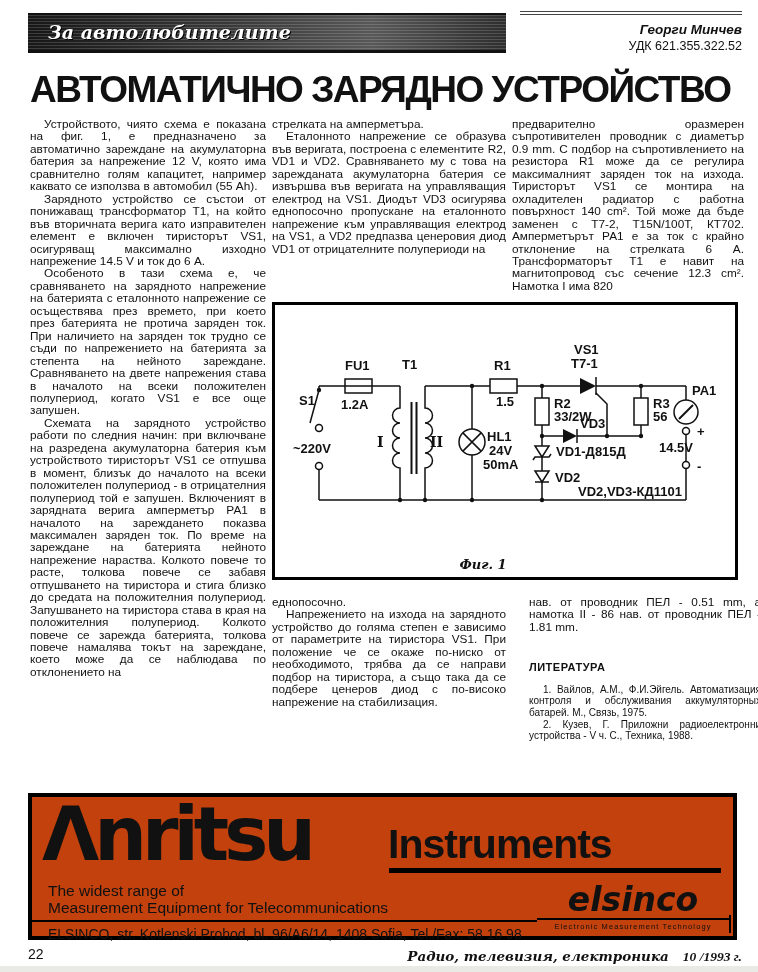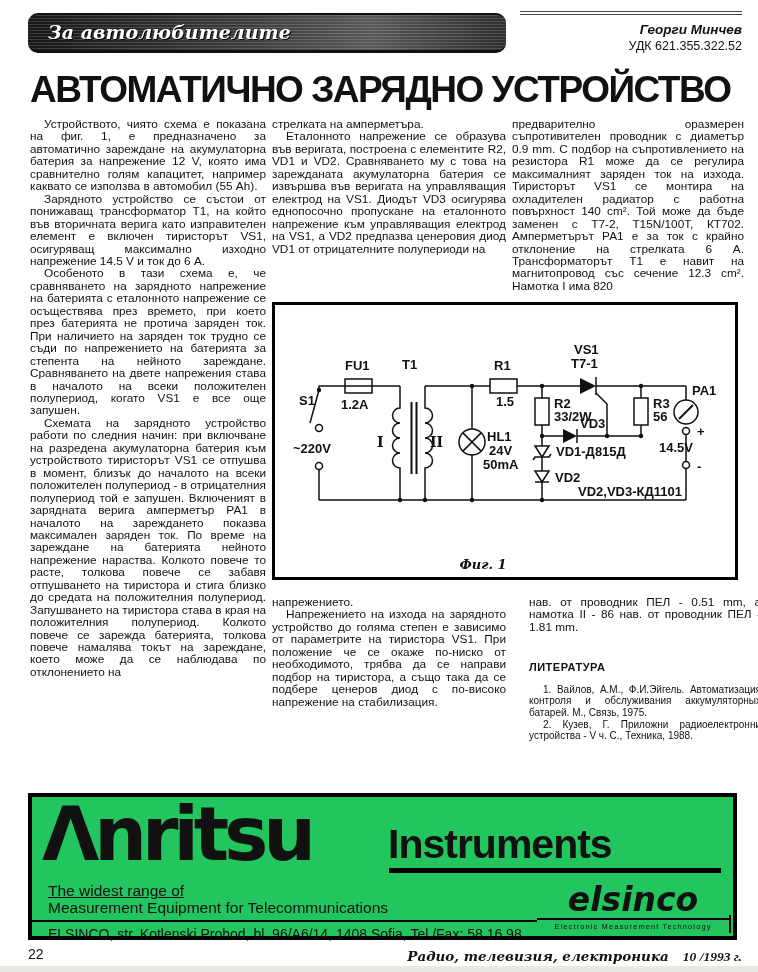--- a/index.html
+++ b/index.html
@@ -5,21 +5,21 @@
   html,body{margin:0;padding:0;background:#fff;}
   .page{position:relative;width:758px;height:972px;background:#fff;overflow:hidden;
         font-family:"Liberation Sans",sans-serif;color:#111;}
   .abs{position:absolute;}
 
   
   .rubric-banner{left:28px;top:13px;width:478px;height:40px;
     background:
       repeating-linear-gradient(180deg, rgba(255,255,255,.16) 0 1px, rgba(0,0,0,0) 1px 3px),
       linear-gradient(90deg,#171717 0%,#3c3c3c 45%,#585858 72%,#2e2e2e 100%);
-    border-top:2px solid #111;border-bottom:3px solid #111;box-sizing:border-box;border-radius:10px;}
+    border-top:2px solid #111;border-bottom:3px solid #111;box-sizing:border-box;}
   .rubric-text{margin:6px 0 0 20px;color:#fff;font-family:"DejaVu Serif",serif;
     font-style:italic;font-weight:bold;font-size:19px;text-shadow:1px 1px 0 #000;}
   .author-rule{left:520px;top:11px;width:222px;height:6px;
     background:repeating-linear-gradient(180deg,#444 0 1px,#fff 1px 3px);}
   .author{right:16px;top:22px;font-style:italic;font-weight:bold;font-size:13.5px;}
   .udk{right:16px;top:39px;font-size:12.5px;}
 
   .title{left:30px;top:69px;width:700px;font-size:37px;font-weight:bold;
     letter-spacing:-1.5px;white-space:nowrap;}
 
@@ -42,26 +42,26 @@
   .cl{stroke:#111;stroke-width:1.5;fill:none;}
   .clb{stroke:#111;stroke-width:2;fill:none;}
   .cf{fill:#111;stroke:none;}
   .cw{fill:#fff;stroke:#111;stroke-width:1.5;}
   .lbl{font-family:"Liberation Sans",sans-serif;font-size:13px;font-weight:bold;fill:#111;}
   .lbl-serif{font-family:"DejaVu Serif",serif;font-size:14px;font-weight:bold;fill:#111;}
   .cap{font-family:"DejaVu Serif",serif;font-size:13px;font-weight:bold;font-style:italic;fill:#111;}
 
   
   .ad-box{left:28px;top:793px;width:709px;height:147px;border:4px solid #000;
-    box-sizing:border-box;background:#22c55e;}
+    box-sizing:border-box;background:#c2410c;}
   .anritsu{left:10px;top:0px;font-family:"DejaVu Sans",sans-serif;font-weight:bold;
     font-size:74px;letter-spacing:-5px;line-height:1.0;}
   .instruments{left:356px;top:24px;font-size:41px;font-weight:bold;letter-spacing:-1px;}
   .instr-rule{left:357px;top:71px;width:332px;height:5px;background:#000;}
-  .tag1{left:16px;top:85px;font-size:15.5px;text-decoration:underline;}
+  .tag1{left:16px;top:85px;font-size:15.5px;}
   .tag2{left:16px;top:102px;font-size:15.5px;}
   .ad-rule{left:0px;top:123px;width:505px;height:2px;background:#000;}
   .address{left:16px;top:129px;font-size:14px;}
   .elsinco{left:505px;top:86px;width:192px;text-align:center;
     font-family:"DejaVu Sans",sans-serif;font-style:italic;font-weight:bold;
     font-size:33px;letter-spacing:0px;line-height:1.0;}
   .elsinco-rule{left:505px;top:121px;width:192px;height:2px;background:#000;}
   .elsinco-sub{left:505px;top:125px;width:192px;text-align:center;font-size:7.5px;
     letter-spacing:1.1px;white-space:nowrap;}
   .elsinco-tick{left:697px;top:118px;width:2px;height:18px;background:#000;}
@@ -209,21 +209,21 @@
       <text class="lbl" x="417" y="90">PA1</text>
       <text class="lbl" x="422" y="131" font-size="16">+</text>
       <text class="lbl" x="384" y="147">14.5V</text>
       <text class="lbl" x="422" y="166" font-size="18">-</text>
       <text class="lbl" x="303" y="191">VD2,VD3-КД1101</text>
       <text class="cap" x="208" y="264" text-anchor="middle">Фиг. 1</text>
     </svg>
   </div>
 
   <div class="abs col c2b">
-    <p>напрежението.</p>
+    <p>еднопосочно.</p>
     <p class="ind">Напрежението на изхода на зарядното устройство до голяма степен е зависимо от параметрите на тиристора VS1. При положение че се окаже по-ниско от необходимото, трябва да се направи подбор на тиристора, а също така да се подбере ценеров диод с по-високо напрежение на стабилизация.</p>
   </div>
 
   <div class="abs col c3b">
     <p>нав. от проводник ПЕЛ - 0.51 mm, а намотка II - 86 нав. от проводник ПЕЛ - 1.81 mm.</p>
     <p class="lit-head">ЛИТЕРАТУРА</p>
     <p class="ref ind">1. Вайлов, А.М., Ф.И.Эйгель. Автоматизация контроля и обслуживания аккумуляторных батарей. М., Связь, 1975.</p>
     <p class="ref ind">2. Кузев, Г. Приложни радиоелектронни устройства - V ч. С., Техника, 1988.</p>
   </div>
 

